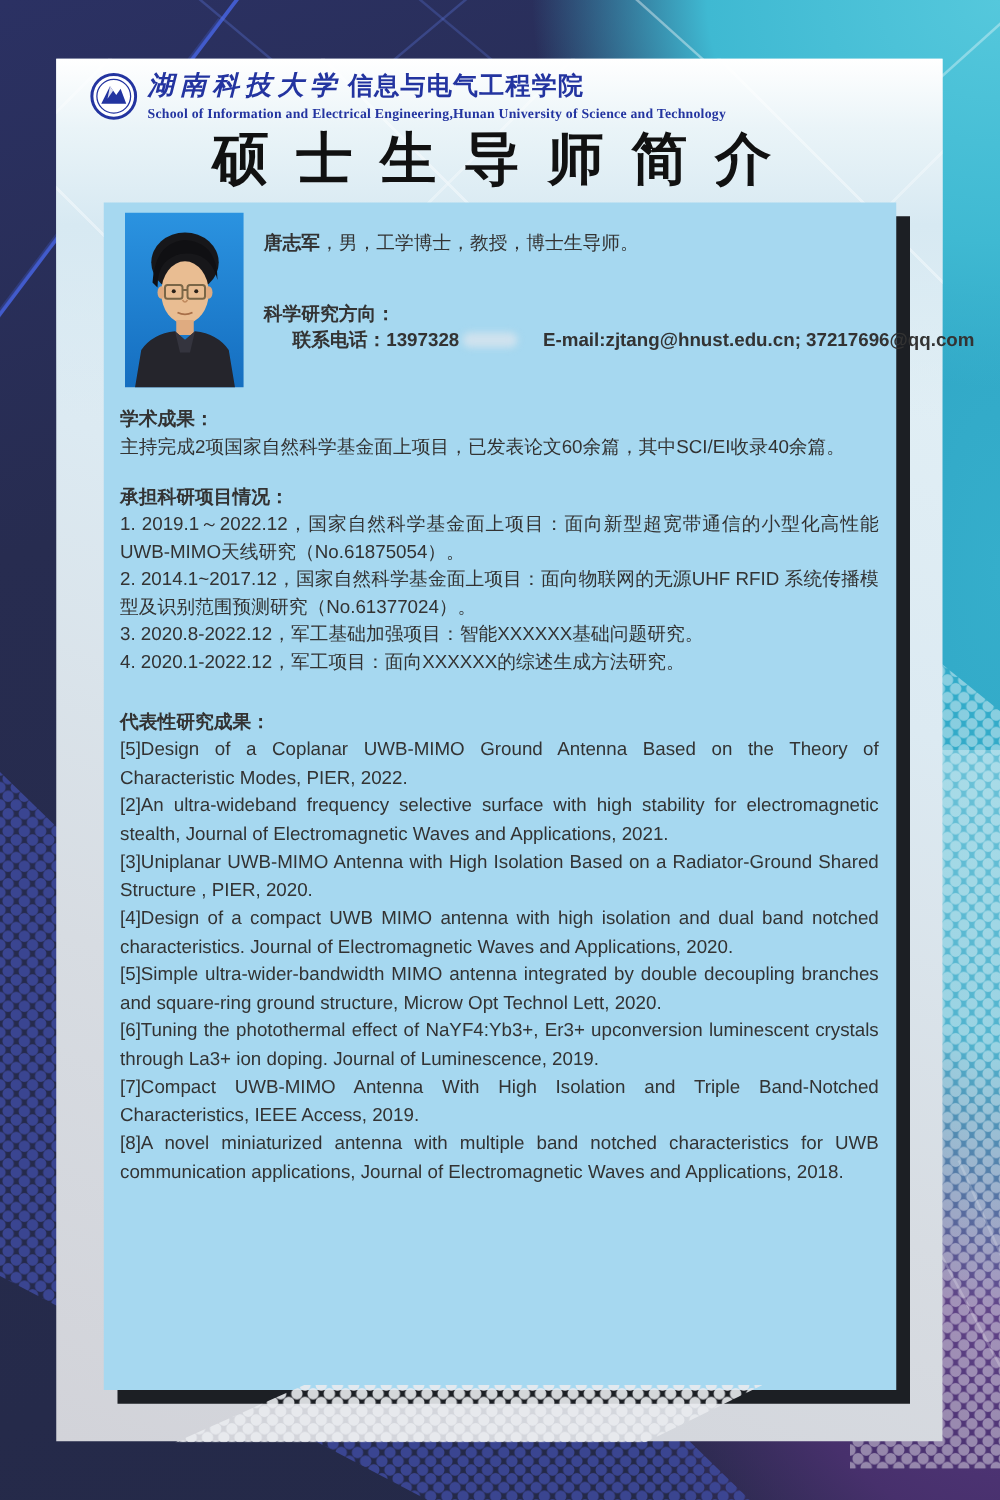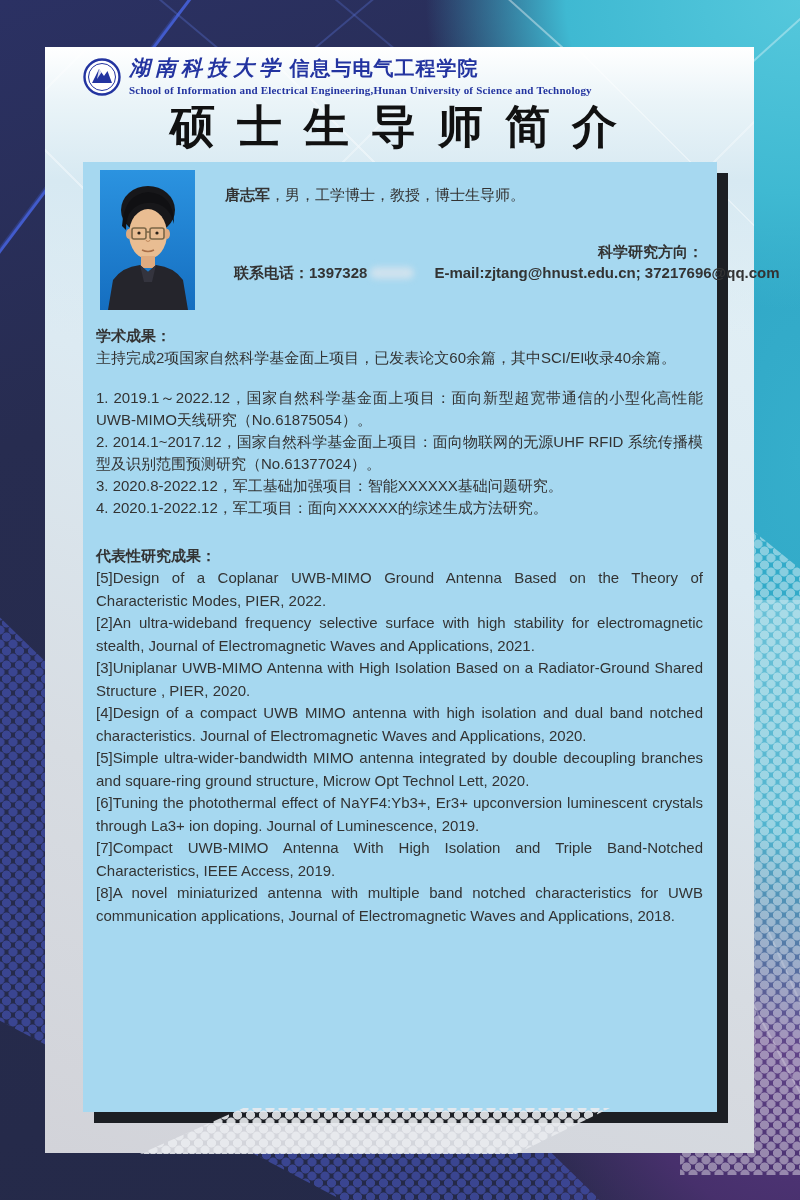--- a/index.html
+++ b/index.html
@@ -35,42 +35,42 @@
   .card{position:absolute;left:45px;top:47px;width:709px;height:1106px;z-index:2;
     background:
       linear-gradient(180deg,#ffffff 0%,#eaf4f8 5%,#d7e9f2 12%,rgba(215,233,242,0) 26%),
       linear-gradient(200deg,#e4f2f7 0%,#dceaf2 40%,#d7dce2 70%,#d2d3d9 100%);
   }
   .card-lines{position:absolute;left:0;top:0;width:100%;height:260px;pointer-events:none;opacity:.5;
     background:
       repeating-linear-gradient(45deg,transparent 0 110px,rgba(255,255,255,.75) 110px 112px,transparent 112px 224px),
       repeating-linear-gradient(-45deg,transparent 0 130px,rgba(255,255,255,.6) 130px 132px,transparent 132px 262px);}
 
-  .header-row{position:absolute;left:38px;top:8px;display:flex;align-items:center;}
+  .header-row{position:absolute;left:27px;top:8px;display:flex;align-items:center;}
   .logo{width:38px;height:38px;margin-top:2px;}
   .header-text{margin-left:8px;color:#2334a0;}
   .cn-line{white-space:nowrap;line-height:26px;}
   .uni-name{font-family:"DejaVu Serif","Liberation Serif",serif;font-style:italic;font-weight:bold;
     font-size:21px;letter-spacing:5px;}
   .college-name{font-weight:bold;font-size:20px;letter-spacing:1px;}
   .en-line{font-family:"Liberation Serif","DejaVu Serif",serif;font-size:11px;font-weight:bold;
     letter-spacing:.2px;margin-top:1px;}
 
   .poster-title{position:absolute;left:0;top:50px;width:100%;text-align:center;
     font-family:"DejaVu Serif","Liberation Serif",serif;font-weight:bold;color:#111;
     font-size:45px;letter-spacing:22px;padding-left:10px;box-sizing:border-box;}
 
   
   .panel{position:absolute;left:38px;top:115px;width:634px;height:950px;background:#a6d8f0;
     box-shadow:11px 11px 0 #1c1f24;color:#333;font-size:15px;}
   .photo{position:absolute;left:17px;top:8px;width:95px;height:140px;display:block;}
   .profile-text{position:absolute;left:128px;top:14px;right:14px;line-height:21px;}
-  .name-line{margin:8px 0 0 14px;}
+  .name-line{margin:8px 0 0 0;}
   .bold{font-weight:bold;}
-  .research-label{margin-top:36px;font-weight:bold;text-align:right;}
+  .research-label{margin-top:36px;font-weight:bold;}
   .contact-line{font-weight:bold;white-space:nowrap;margin-left:23px;}
   .blur-blob{display:inline-block;width:44px;height:12px;border-radius:6px;vertical-align:-1px;
     background:#cfe2ee;filter:blur(3px);margin:0 20px 0 3px;}
 
   .sections{position:absolute;left:13px;right:14px;top:163px;line-height:22px;}
   .sec-label{font-weight:bold;}
   .sec-gap{height:18px;}
   .sec-gap-lg{height:26px;}
   .proj p,.pub p{margin:0;text-align:justify;}
   .pub p{line-height:22.5px;}
@@ -152,20 +152,21 @@
       </div>
     </div>
 
     <div class="sections">
       <div class="sec-label">学术成果：</div>
       <div>主持完成2项国家自然科学基金面上项目，已发表论文60余篇，其中SCI/EI收录40余篇。</div>
 
       <div class="sec-gap"></div>
 
       <div class="proj">
+        <div class="sec-label">承担科研项目情况：</div>
         <p>1.  2019.1～2022.12，国家自然科学基金面上项目：面向新型超宽带通信的小型化高性能UWB-MIMO天线研究（No.61875054）。</p>
         <p>2. 2014.1~2017.12，国家自然科学基金面上项目：面向物联网的无源UHF RFID 系统传播模型及识别范围预测研究（No.61377024）。</p>
         <p>3. 2020.8-2022.12，军工基础加强项目：智能XXXXXX基础问题研究。</p>
         <p>4. 2020.1-2022.12，军工项目：面向XXXXXX的综述生成方法研究。</p>
       </div>
 
       <div class="sec-gap-lg"></div>
 
       <div class="pub">
         <div class="sec-label">代表性研究成果：</div>

